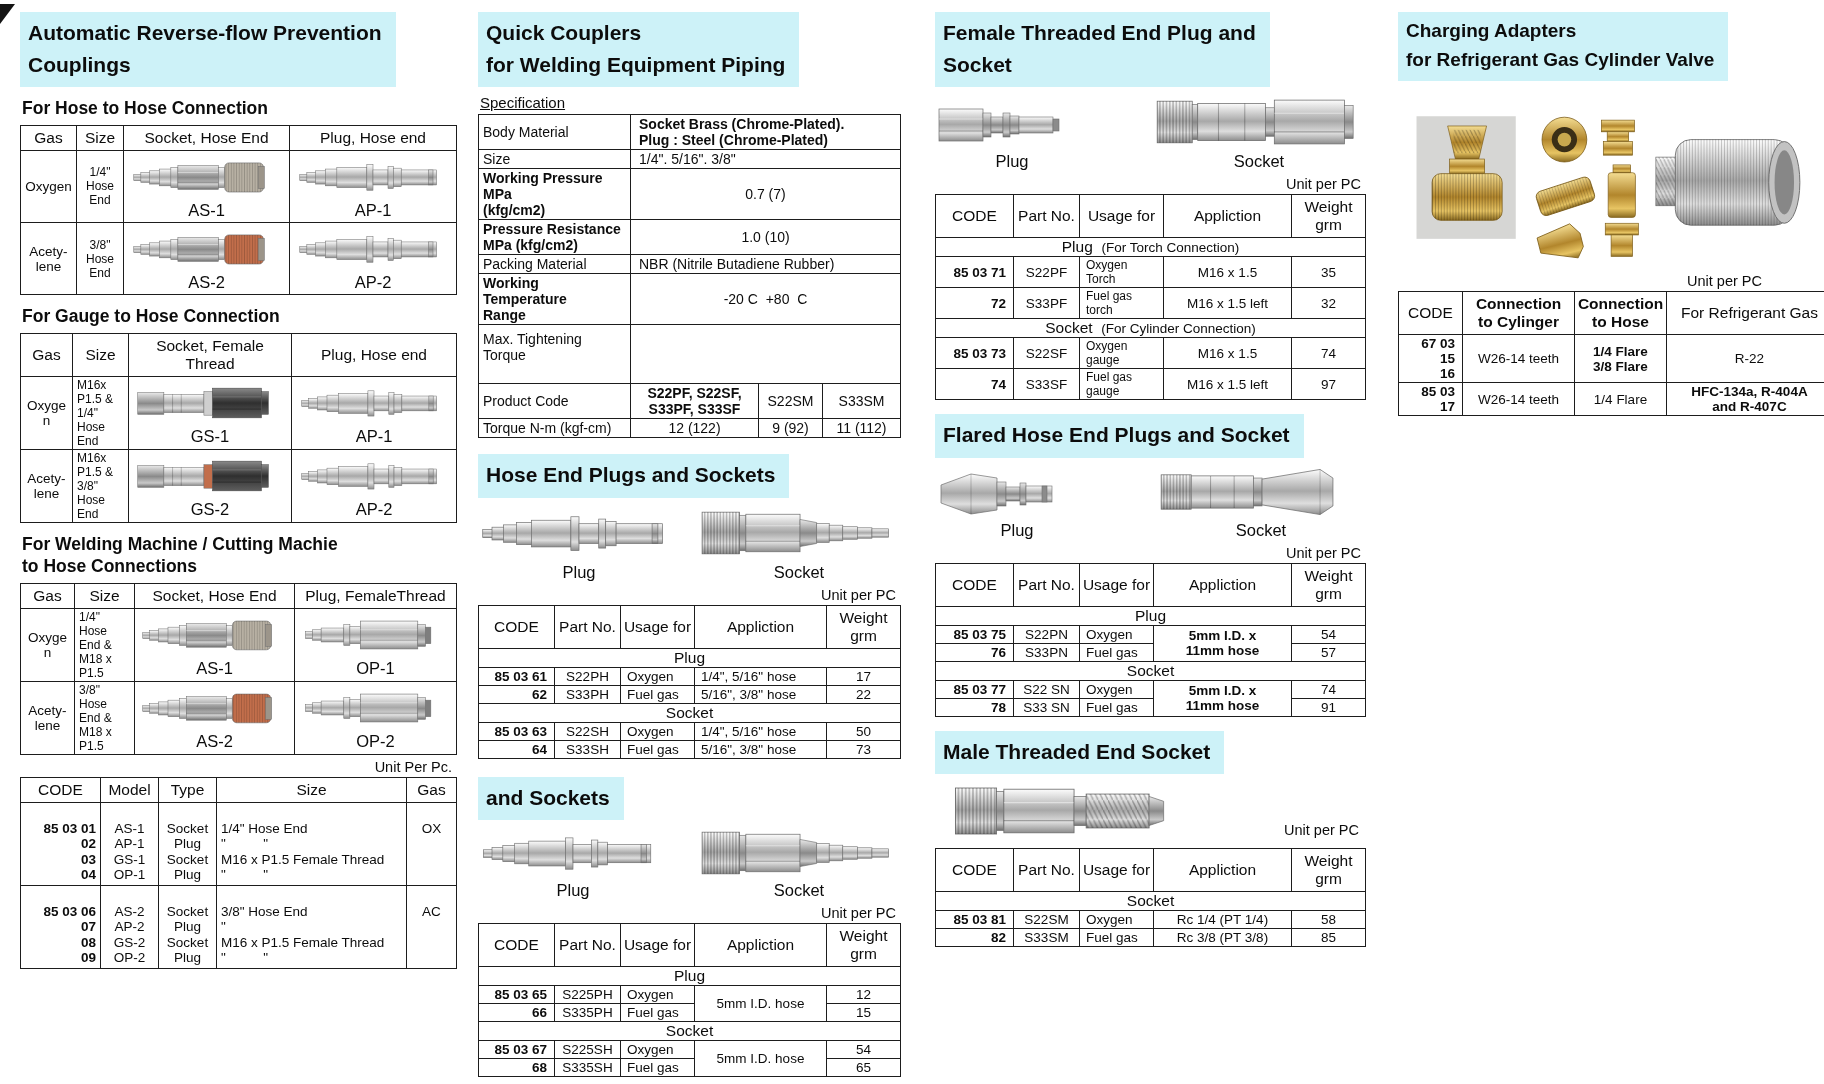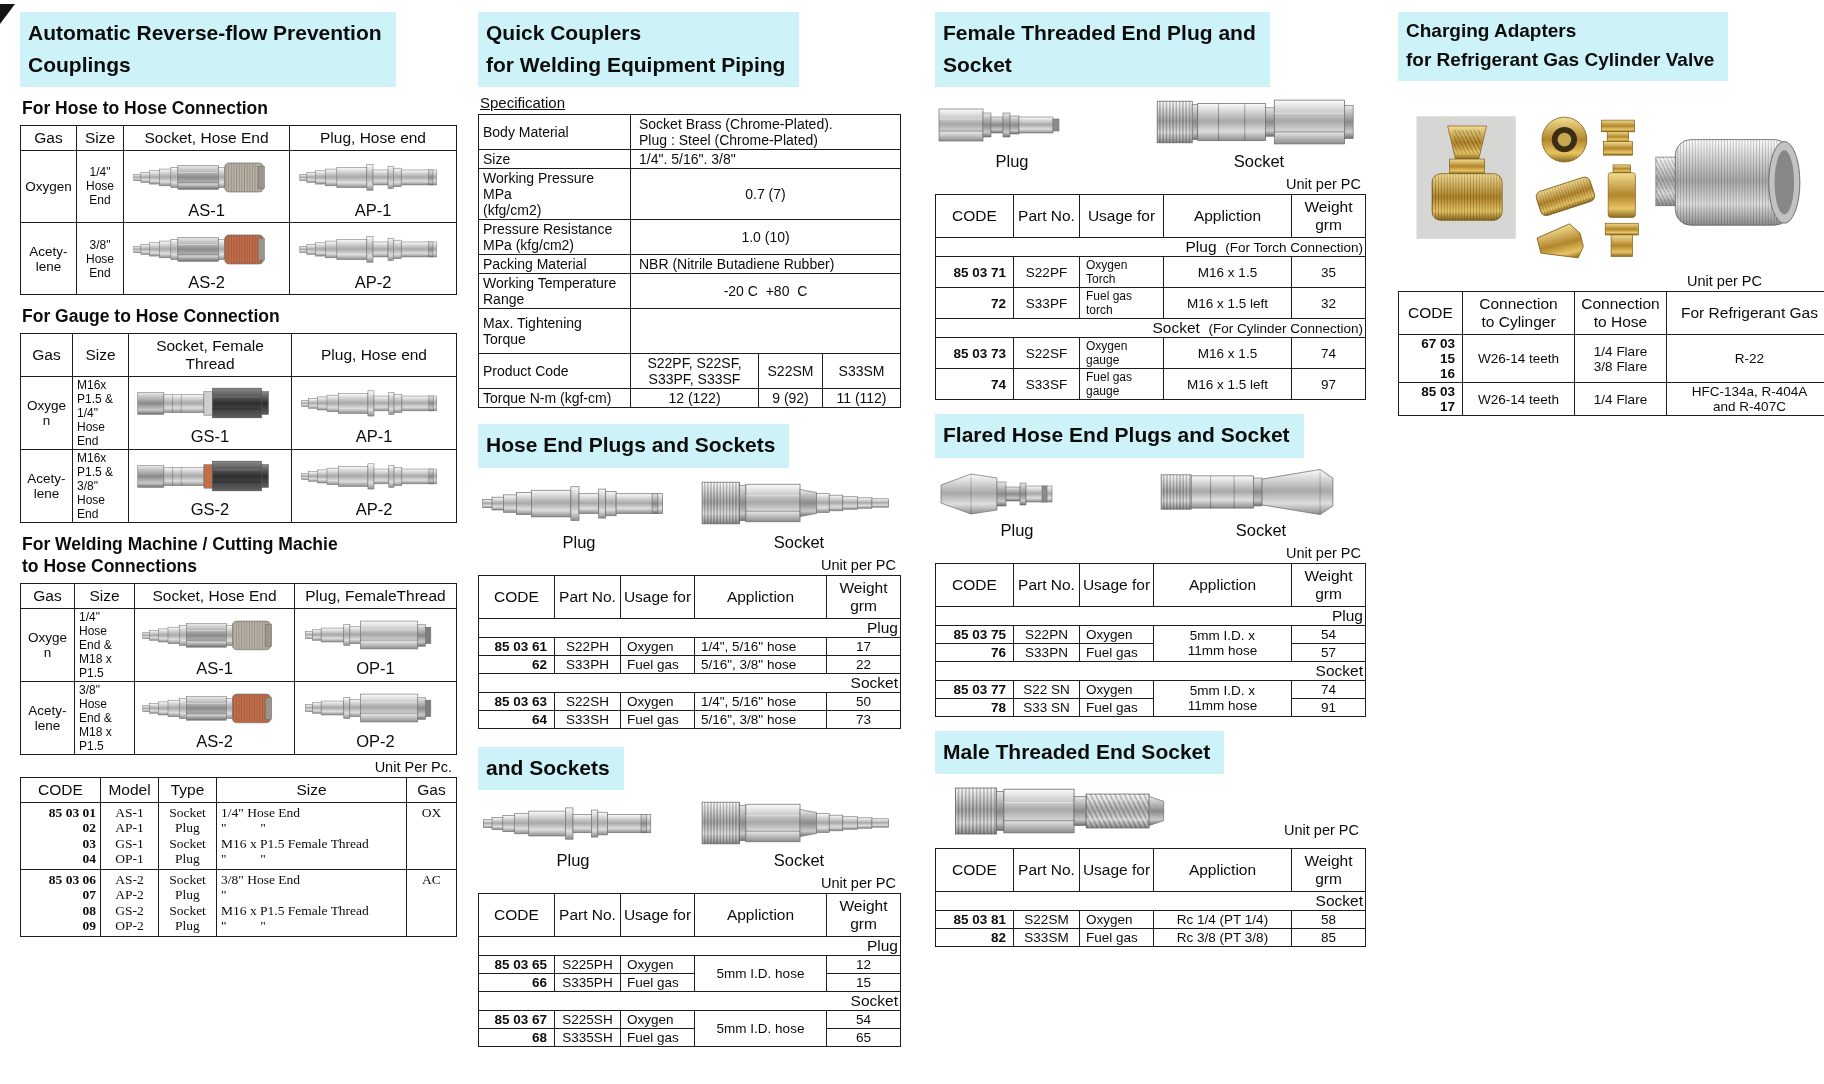--- a/index.html
+++ b/index.html
@@ -12,32 +12,32 @@
   #c4{left:1382px;width:434px;margin-left:16px;}
   .hl{display:inline-block;background:#cdf2f8;font-weight:bold;font-size:21px;line-height:1.5;padding:5px 14px 7px 8px;}
   .hl .tl{white-space:nowrap;}
   .sub{font-weight:bold;font-size:17.5px;margin:11px 0 5px 2px;line-height:1.25;}
   table{border-collapse:collapse;width:100%;table-layout:fixed;}
   td,th{border:1px solid #1d1d1d;padding:1px 4px;font-size:13.5px;vertical-align:middle;word-wrap:break-word;}
   th{font-weight:normal;font-size:15.5px;text-align:center;padding:3px 2px;}
   .c{text-align:center;}
   .l{text-align:left;padding-left:6px;}
   .code{font-weight:bold;text-align:right;padding-right:7px;}
-  .pre{white-space:pre-line;}
+  .pre{white-space:pre-line;font-weight:bold;}
   .sm{font-size:12px;}
-  .secc{text-align:right;font-size:15.5px;padding:0 2px;border-left:1px solid #1d1d1d;border-right:1px solid #1d1d1d;}
+  .secc{text-align:center;font-size:15.5px;padding:0 2px;border-left:1px solid #1d1d1d;border-right:1px solid #1d1d1d;}
   .note{font-size:13.5px;}
   .unit{text-align:right;font-size:14.5px;margin:4px 4px 2px 0;}
   .cap{text-align:center;font-size:16.5px;line-height:1.1;padding:1px 0 2px;}
   .ph{display:block;margin:2px auto 0;}
   .imgrow{display:flex;justify-content:space-between;align-items:flex-end;padding:4px 2px 0;}
   .imgbox{text-align:center;}
   .ln{line-height:1.15;font-size:13.5px;}
   .lncode{line-height:1.15;font-size:13.5px;font-weight:bold;text-align:right;}
-  .grp td{vertical-align:top;padding-top:2px;padding-bottom:2px;font-family:Liberation Serif, serif;}
+  .grp td{vertical-align:top;padding-top:18px;padding-bottom:2px;}
   .spec td{font-size:14px;}
   .speck{padding-left:4px;}
   .specv{text-align:left;padding-left:8px;}
   .specvc{text-align:center;}
   #corner{position:absolute;left:0;top:4px;width:0;height:0;
           border-top:20px solid #141414;border-right:15px solid transparent;border-bottom:20px solid transparent;}
   .speclabel{font-size:15px;margin:7px 0 3px 2px;text-decoration:underline;}
   .mtimg{display:flex;align-items:flex-end;justify-content:space-between;padding:4px 2px 0;}
 </style>
 </head>
@@ -525,21 +525,21 @@
       <tr>
         <td class="speck">Packing Material</td>
         <td colspan="3" class="specv">NBR (Nitrile Butadiene Rubber)</td>
       </tr>
       <tr>
         <td class="speck pre">Working Temperature
 Range</td>
         <td colspan="3" class="specvc">-20 C&nbsp;&nbsp;+80&nbsp;&nbsp;C</td>
       </tr>
       <tr>
-        <td class="speck" style="padding-top:6px;padding-bottom:6px">Max. Tightening Torque</td>
+        <td class="speck" style="padding-top:6px;padding-bottom:20px">Max. Tightening Torque</td>
         <td colspan="3"></td>
       </tr>
       <tr>
         <td class="speck">Product Code</td>
         <td class="specvc pre sm">S22PF, S22SF,
 S33PF, S33SF</td>
         <td class="specvc">S22SM</td>
         <td class="specvc">S33SM</td>
       </tr>
       <tr>

